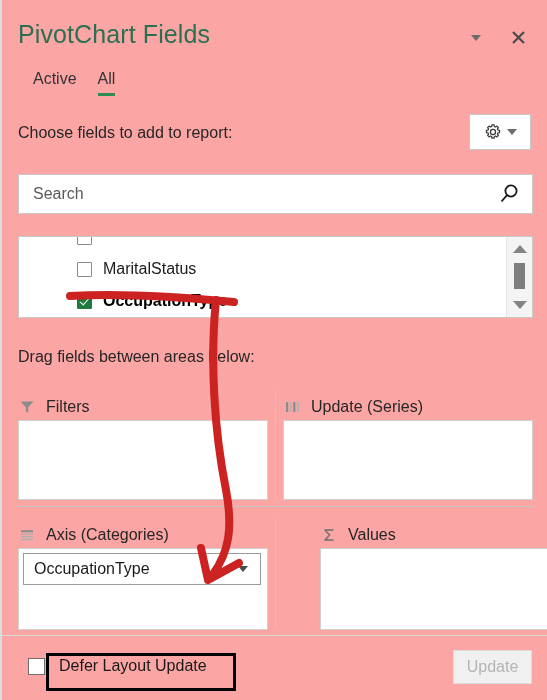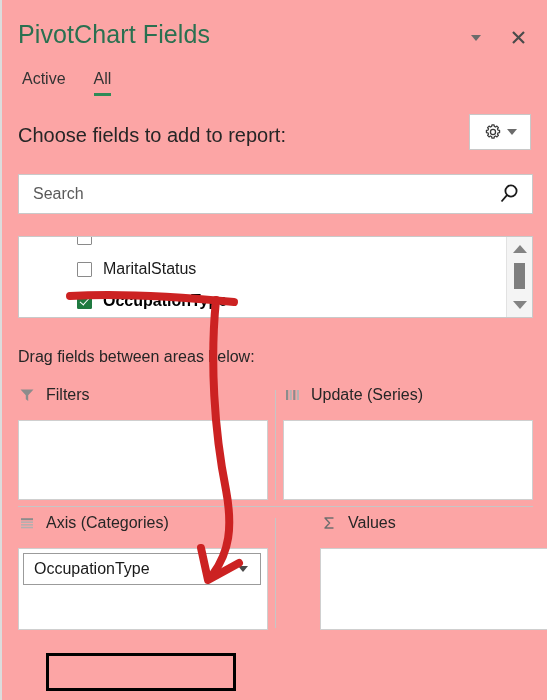--- a/index.html
+++ b/index.html
@@ -46,23 +46,23 @@
   .caret-dn {
     width: 0; height: 0;
     border-left: 5px solid transparent;
     border-right: 5px solid transparent;
     border-top: 6px solid #6b6b6b;
   }
 
   
   .tabs {
     position: absolute;
-    left: 20px; top: 70px;
+    left: 31px; top: 70px;
     display: flex;
-    gap: 28px;
+    gap: 21px;
     align-items: flex-start;
   }
   .tab {
     position: relative;
     font-size: 16px;
     color: #333333;
     padding-bottom: 10px;
     cursor: pointer;
   }
   .tab.active::after {
@@ -70,21 +70,21 @@
     position: absolute;
     left: 0; right: 0; bottom: 2px;
     height: 3px;
     background: #2e8b57;
   }
 
   
   .choose-label {
     position: absolute;
     left: 16px; top: 124px;
-    font-size: 20px;
+    font-size: 16px;
     color: #262626;
   }
   .gear-btn {
     position: absolute;
     right: 16px; top: 114px;
     width: 62px; height: 36px;
     border: 1px solid #c8c8c8;
     background: #ffffff;
     display: flex; align-items: center; justify-content: center;
     gap: 5px;
@@ -230,21 +230,21 @@
     position: absolute;
     width: 250px;
   }
   .area-cell.tl { left: 0;   top: 0; }
   .area-cell.tr { left: 265px; top: 0; }
   .area-cell.bl { left: 0;   top: 128px; }
   .area-cell.br { left: 265px; top: 128px; margin-left: 37px; }
 
   .area-head {
     display: flex;
-    align-items: flex-start;
+    align-items: flex-end;
     height: 30px;
     gap: 10px;
   }
   .area-title {
     font-size: 16px;
     color: #262626;
     white-space: nowrap;
   }
   .area-box {
     margin-top: 4px;
@@ -494,20 +494,29 @@
         <svg class="aicon" viewBox="0 0 18 18">
           <path d="M13 4 H5 L9.6 9 L5 14 H13" fill="none" stroke="#6e6e6e" stroke-width="1.4" stroke-linejoin="round" stroke-linecap="round"></path>
         </svg>
         <span class="area-title">Values</span>
       </div>
       <div class="area-box tall"></div>
     </div>
 
   </div>
 
+  <div class="footer">
+    <div class="defer-wrap">
+      <span class="defer-chk"></span>
+      <span class="defer-label">Defer Layout Update</span>
+    </div>
+    <div class="update-btn">
+      <span>Update</span>
+    </div>
+  </div>
 
   <svg class="anno-svg" viewBox="0 0 547 700">
     <path d="M68,296 C120,293 180,297 232,302" stroke="#cc2222" stroke-width="8" fill="none" stroke-linecap="round"></path>
     <path d="M214,300 C208,360 212,430 224,490 C231,528 227,552 211,574" stroke="#cc2222" stroke-width="8" fill="none" stroke-linecap="round"></path>
     <path d="M199,548 L206,580 L237,563" stroke="#cc2222" stroke-width="8" fill="none" stroke-linecap="round" stroke-linejoin="round"></path>
   </svg>
 
   <div class="anno-rect"></div>
 
 </div>

